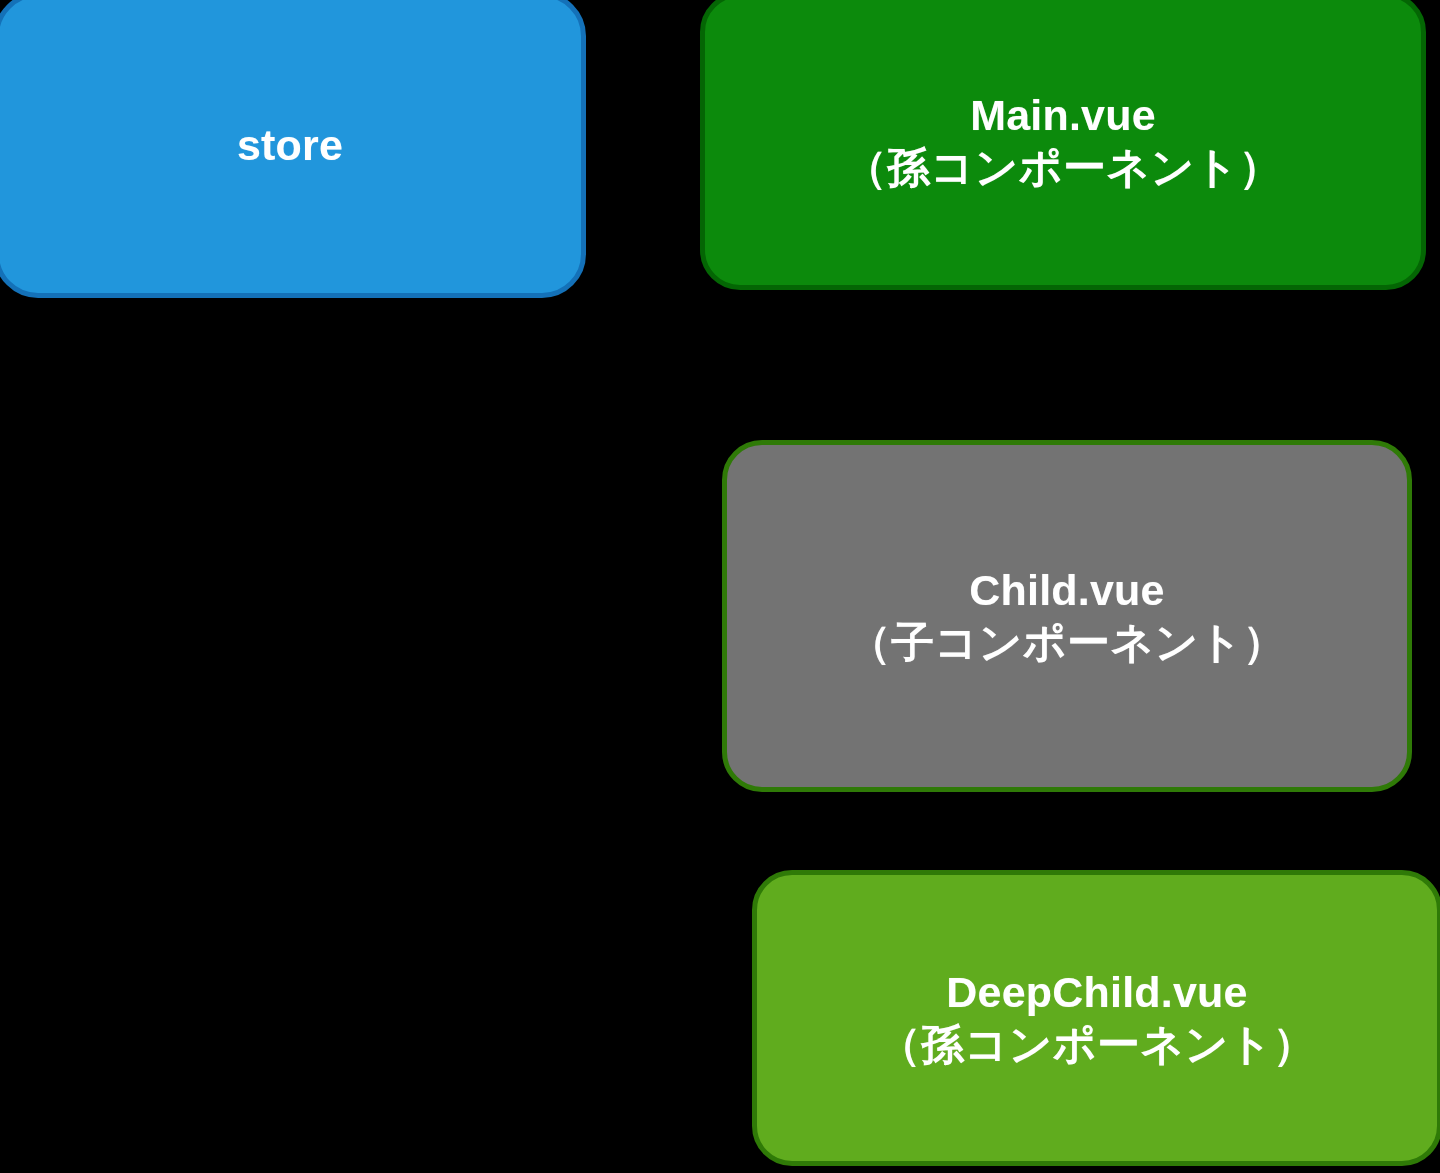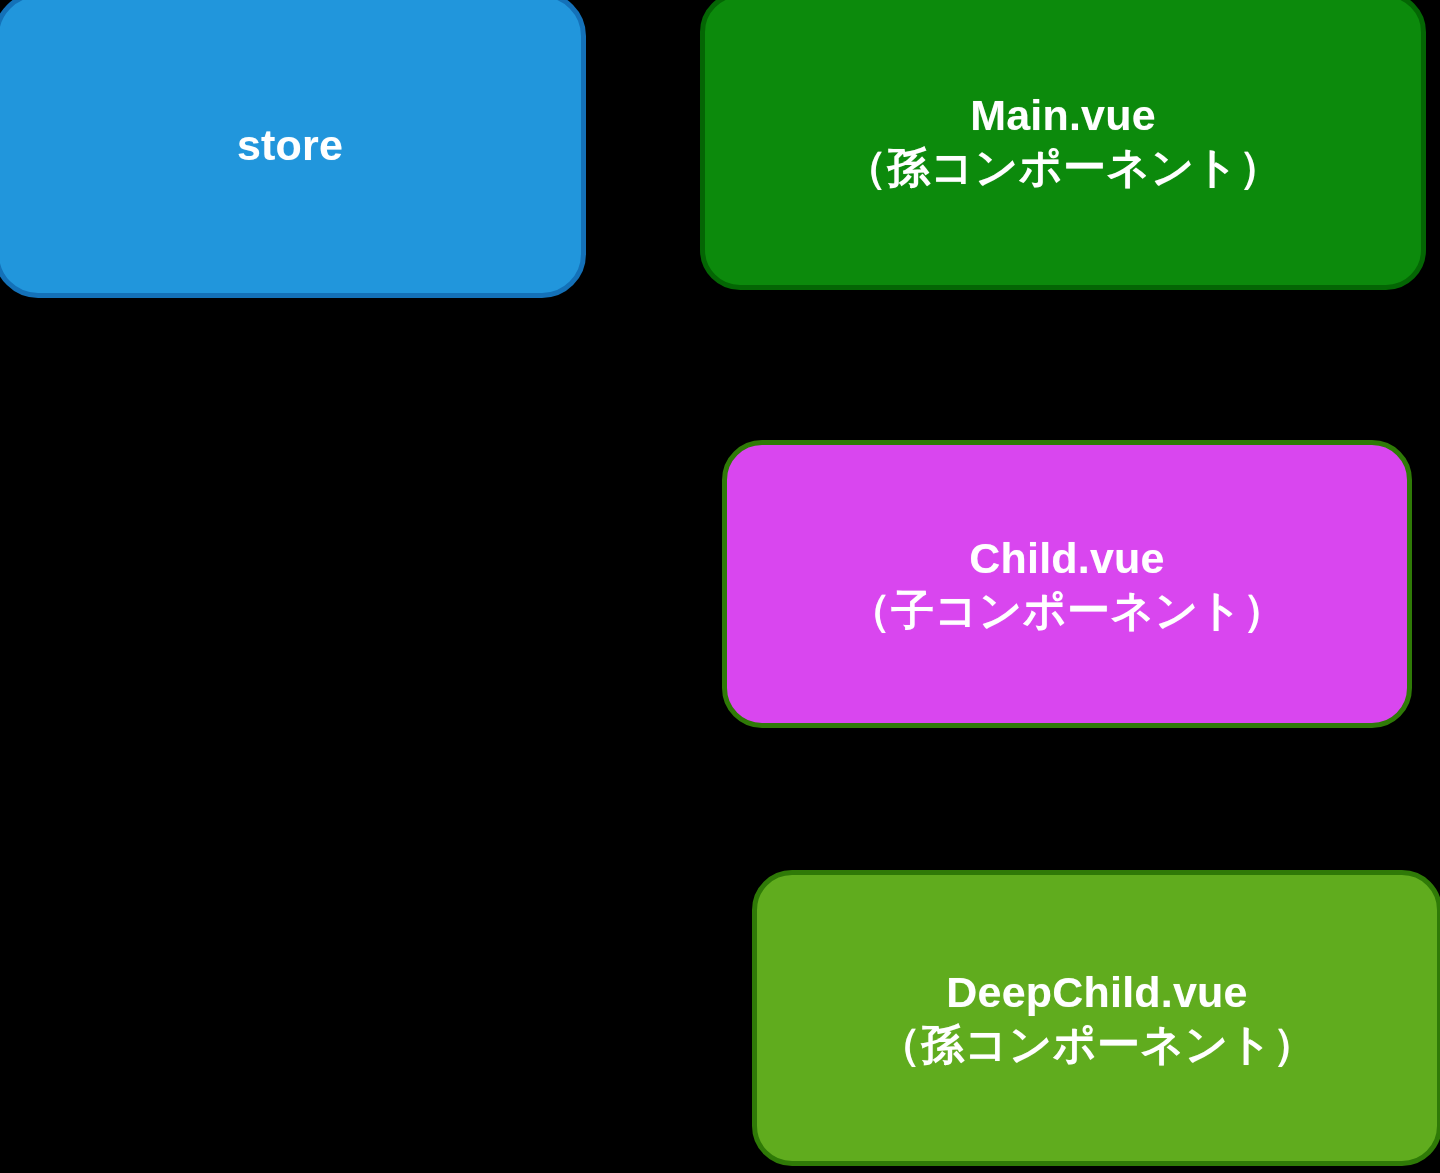--- a/index.html
+++ b/index.html
@@ -57,22 +57,22 @@
     border: 5px solid #046604;
     border-radius: 40px;
     font-size: 43px;
   }
 
   
   .node--child {
     left: 722px;
     top: 440px;
     width: 690px;
-    height: 288px;
-    background: #d946ef;
+    height: 352px;
+    background: #737373;
     border: 5px solid #2F7A07;
     border-radius: 40px;
     font-size: 43px;
   }
 
   
   .node--deepchild {
     left: 752px;
     top: 870px;
     width: 690px;

